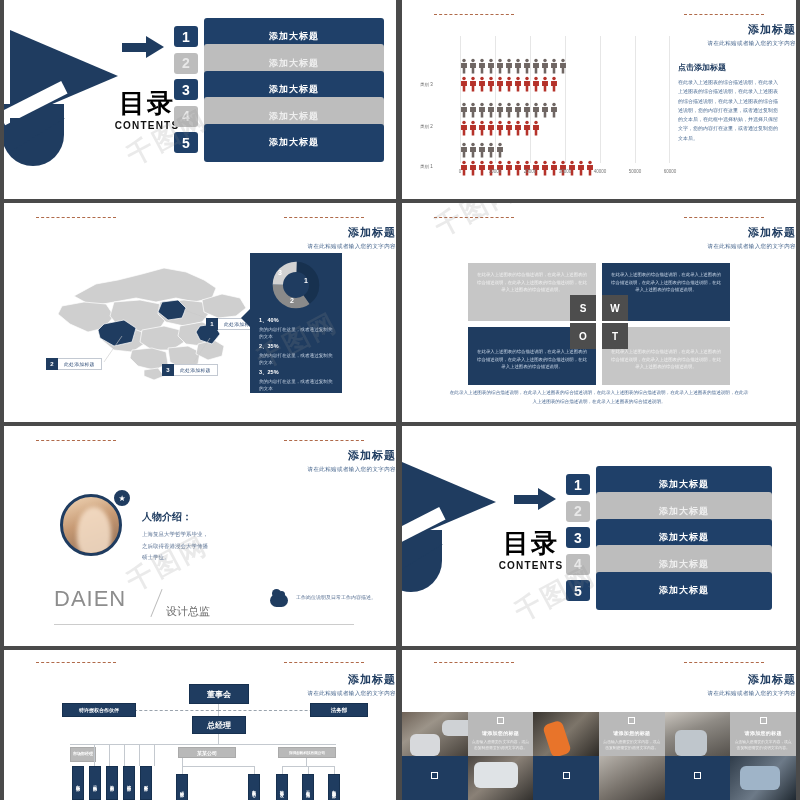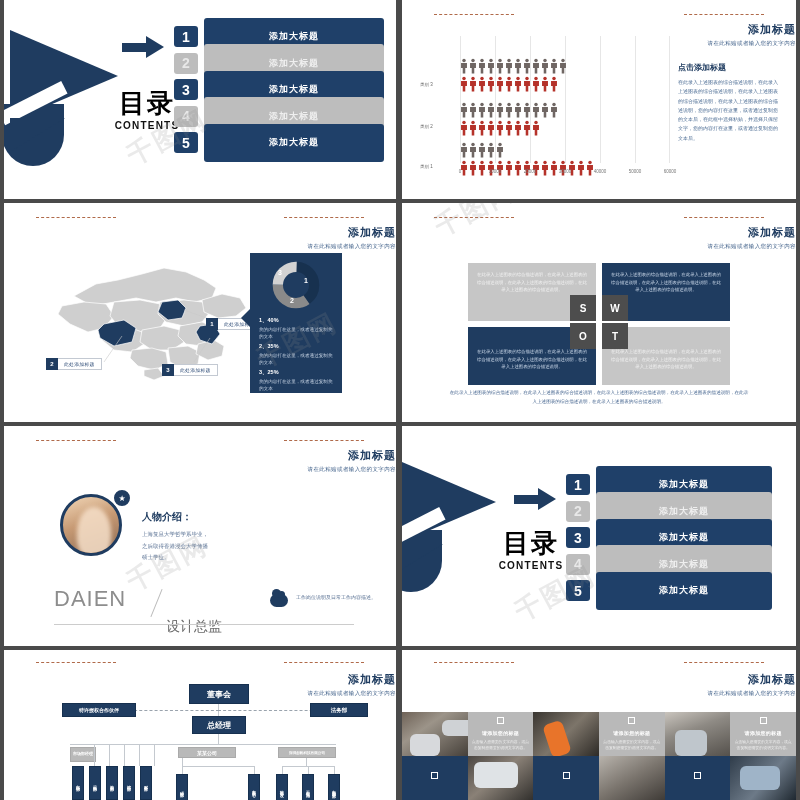--- a/index.html
+++ b/index.html
@@ -131,21 +131,21 @@
   .srow { display:flex; align-items:center; height:11px; margin-bottom:4px; }
   .strack { flex:1; height:11px; position:relative; }
   .sfill { position:absolute; left:0; top:0; height:11px; background:#1f3c60;
     color:#fff; font-size:5px; display:flex; align-items:center; padding-left:4px;}
   .sfill.grey { background:#bdbdbd; color:#efefef; }
   .spct { width:22px; text-align:right; font-size:4.8px; color:#9a9a9a; }
   .bigname { position:absolute; left:50px; top:160px; font-size:22px;
     color:#8d8d8d; letter-spacing:1px; }
   .slash { position:absolute; left:152px; top:162px; width:1px; height:30px;
     background:#bbb; transform:rotate(22deg); }
-  .role { position:absolute; left:162px; top:192px; font-size:14px; color:#6b6b6b;}
+  .role { position:absolute; left:162px; top:178px; font-size:11px; color:#6b6b6b;}
   .uline { position:absolute; left:50px; top:198px; width:300px; height:1px; background:#ccc;}
   .cloud { position:absolute; left:266px; top:168px; width:18px;height:13px;
     background:#1f3c60; border-radius:9px; }
   .cloud::before{content:"";position:absolute;left:2px;top:-5px;width:9px;height:9px;
     border-radius:50%;background:#1f3c60;}
   .cloud::after{content:"";position:absolute;left:8px;top:-3px;width:7px;height:7px;
     border-radius:50%;background:#1f3c60;}
   .cloudtxt { position:absolute; left:292px; top:167px; width:82px;
     font-size:5px; color:#5a7294; line-height:1.8;}
 

